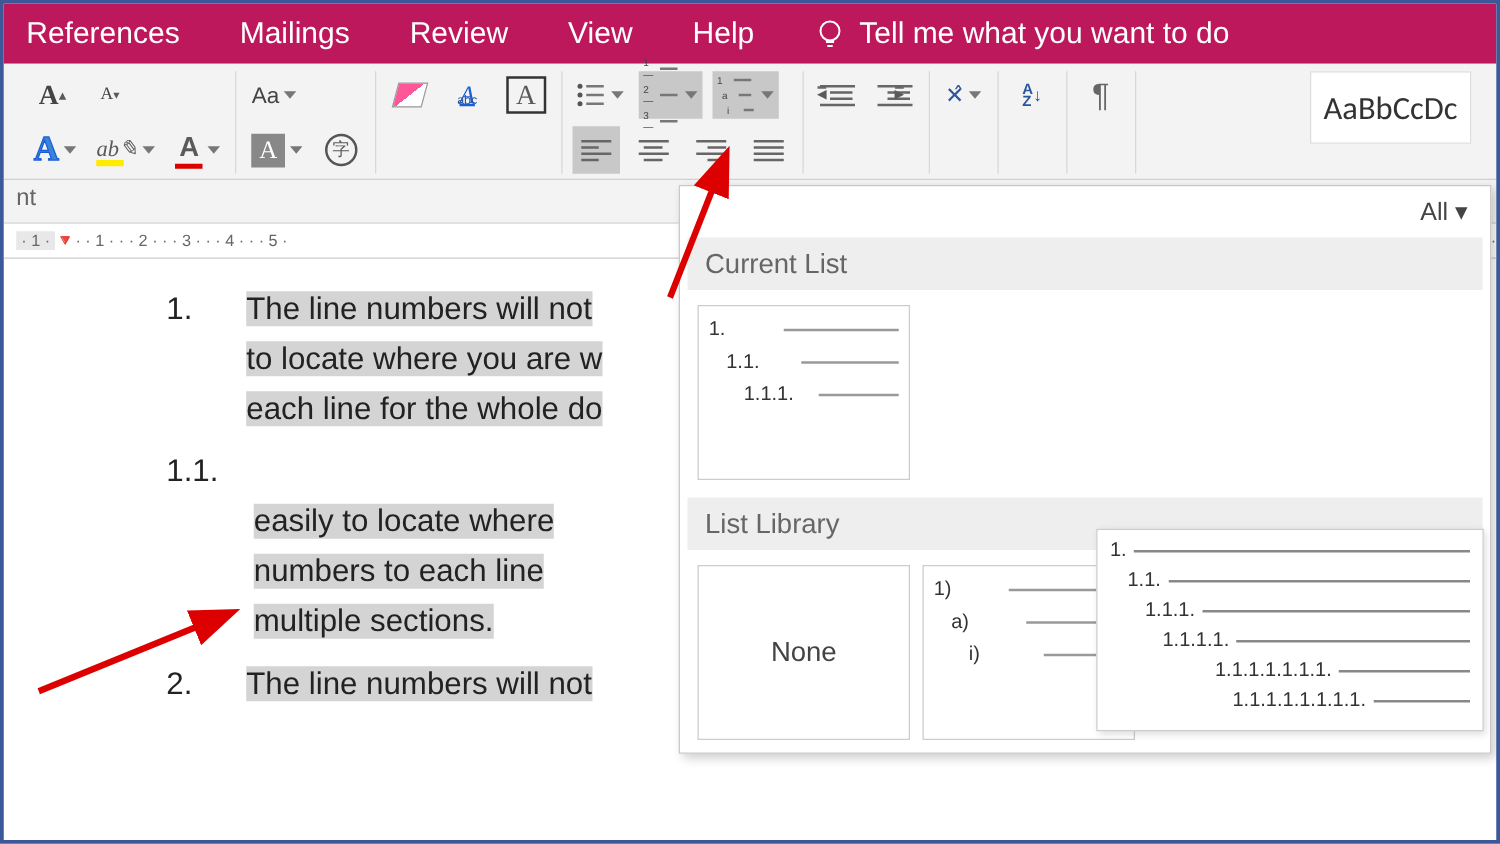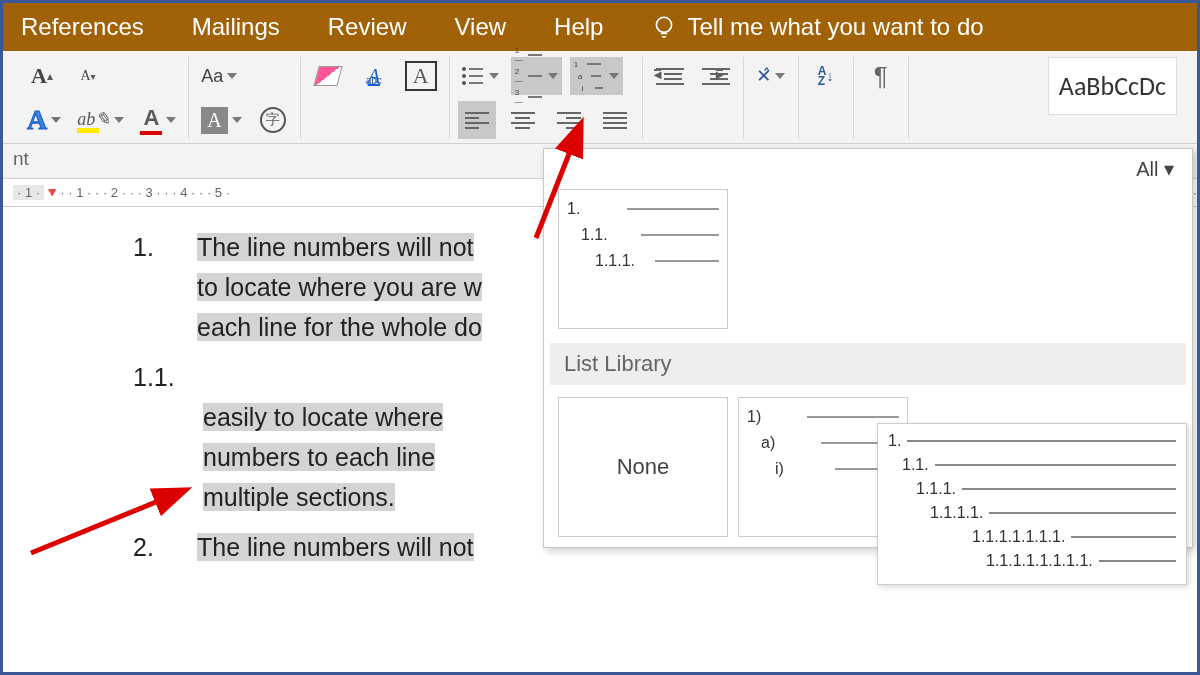--- a/index.html
+++ b/index.html
@@ -1,17 +1,17 @@
 <!DOCTYPE html>
 <html><head>
   <meta charset="utf-8">
   <style>
     *{box-sizing:border-box;margin:0;padding:0;font-family:'Segoe UI',sans-serif}
     body{width:1200px;height:675px;overflow:hidden;background:#fff;border:3px solid #3b5998;position:relative}
-    .menu{background:#a16207;height:48px;display:flex;align-items:center;gap:48px;padding:0 18px;color:#fff;font-size:24px}
+    .menu{background:#be185d;height:48px;display:flex;align-items:center;gap:48px;padding:0 18px;color:#fff;font-size:24px}
     .menu-item{cursor:pointer}
     .tell{display:flex;align-items:center;gap:10px}
     .bulb{width:26px;height:26px}
     .ribbon{background:#f3f3f3;border-bottom:1px solid #d0d0d0;padding:6px 12px 4px;display:flex}
     .rgroup{display:flex;flex-direction:column;gap:6px;padding:0 8px;border-right:1px solid #d8d8d8}
     .rgroup:last-child{border-right:none}
     .rrow{display:flex;align-items:center;gap:8px}
     .ib{display:flex;align-items:center;justify-content:center;height:38px;min-width:38px;color:#5a5a5a;font-size:22px;cursor:pointer;padding:0 4px;position:relative}
     .ib.sel{background:#c8c8c8}
     .dd::after{content:'';border-left:5px solid transparent;border-right:5px solid transparent;border-top:6px solid #777;margin-left:4px}
@@ -321,20 +321,21 @@
   <div class="doc-item">
     <span class="doc-num">2.</span>
     <div class="doc-txt"><span class="hl">The line numbers will not </span></div>
   </div>
 </div>
 
 <div class="dropdown">
   <div class="dd-head">
       <span>All ▾</span>
     </div>
+  <div class="sect">Current List</div>
   <div class="tiles">
     <div class="tile">
       <div class="tr">
           <span class="tl">1.</span>
           <span class="tln"></span>
         </div>
       <div class="tr" style="padding-left:14px">
           <span class="tl">1.1.</span>
           <span class="tln"></span>
         </div>

